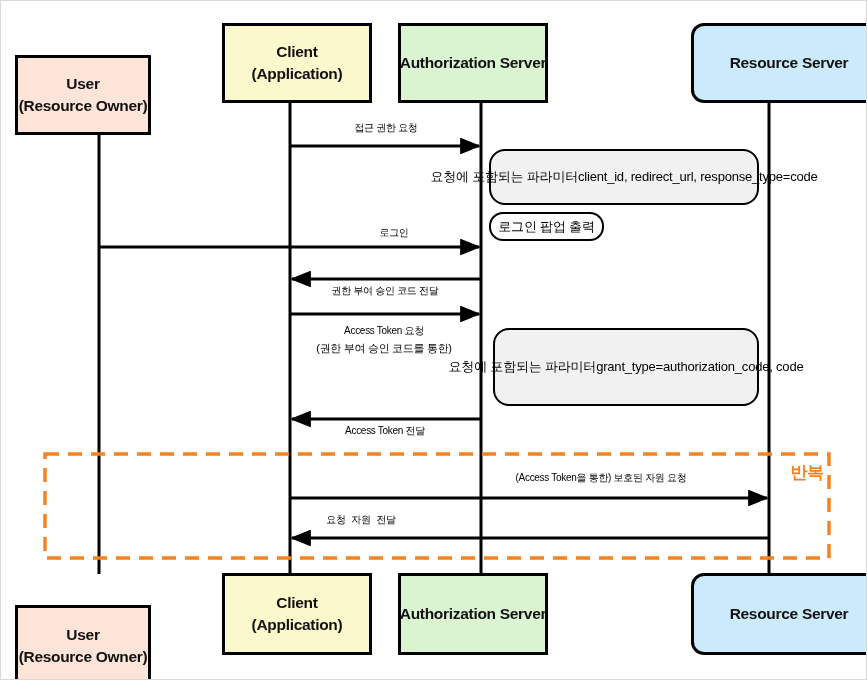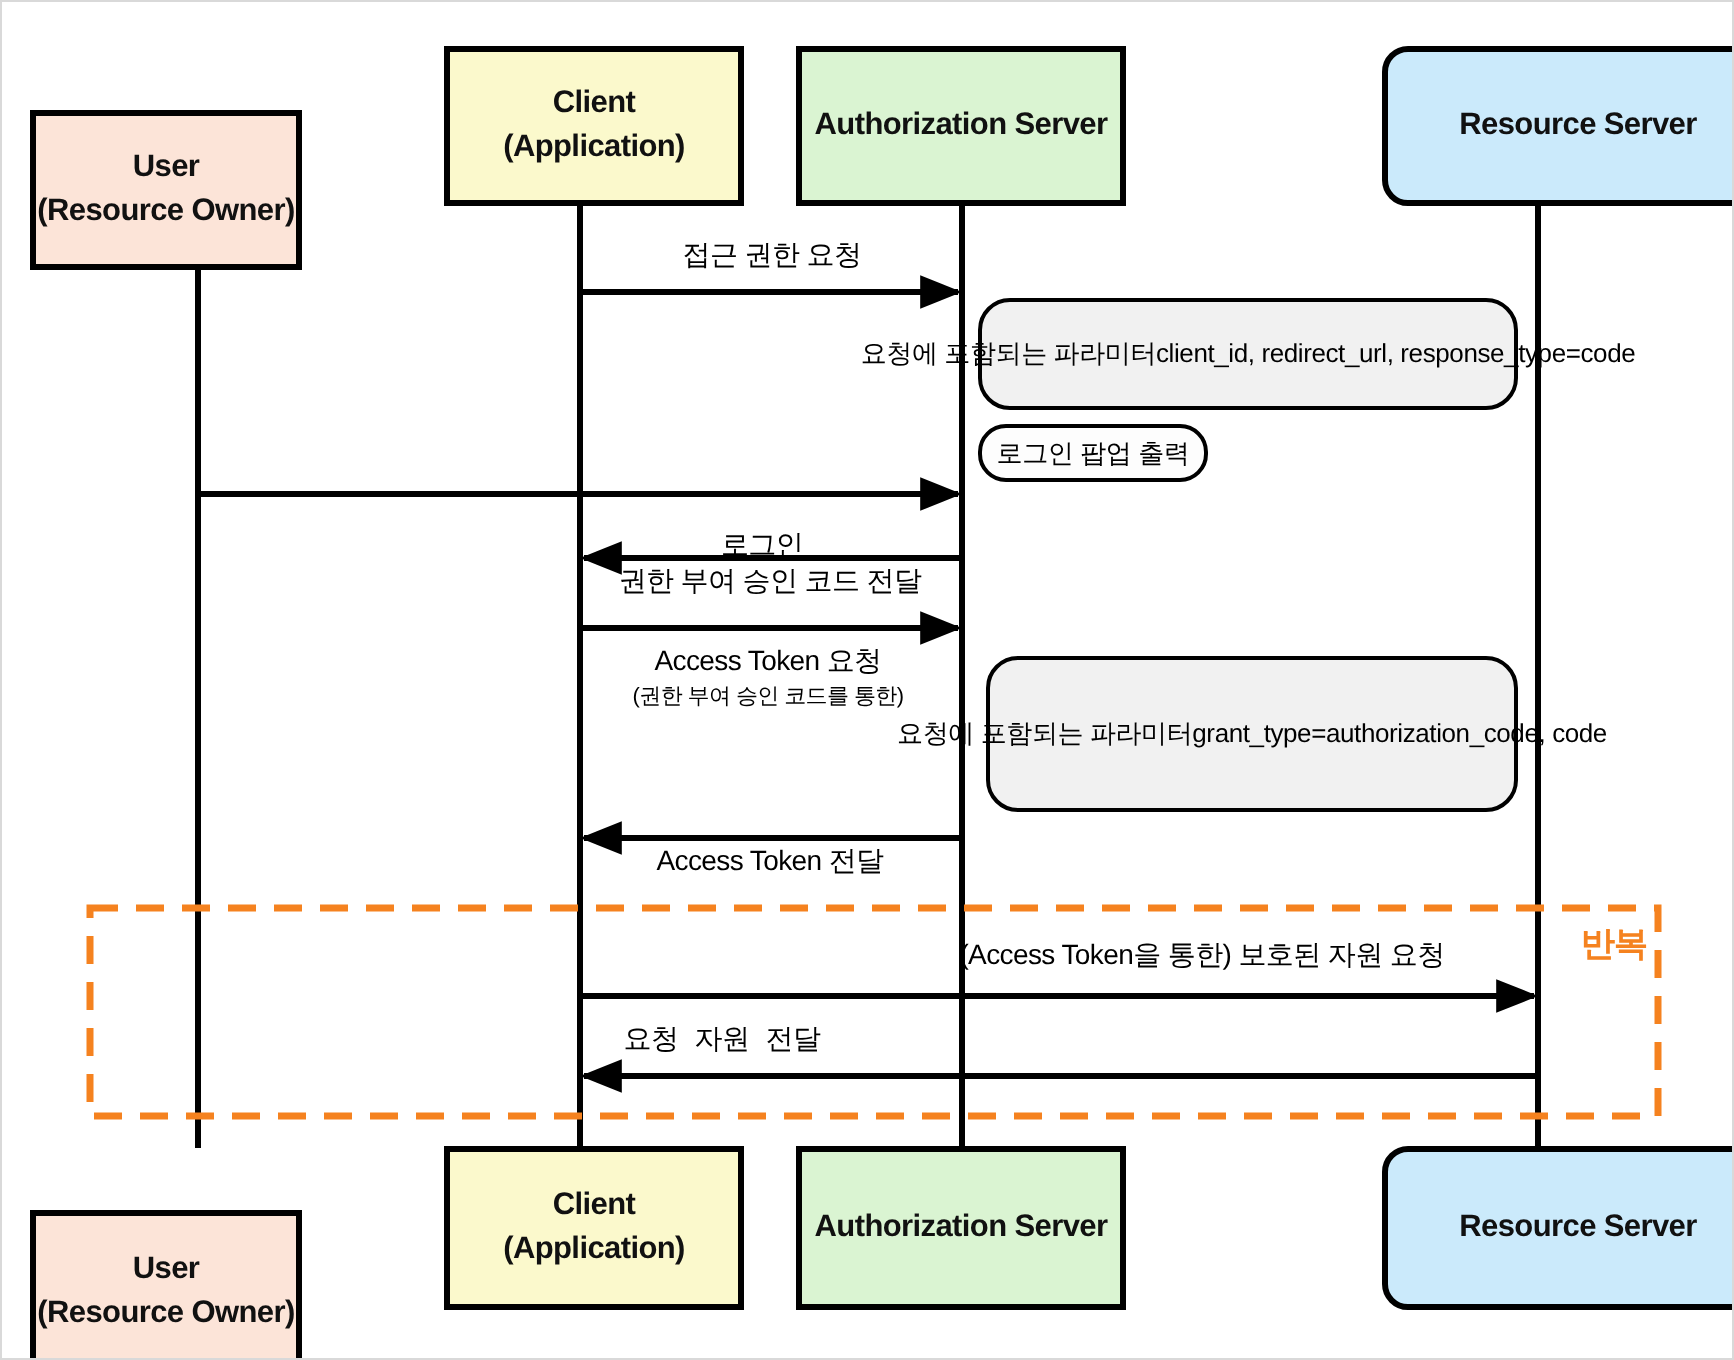--- a/index.html
+++ b/index.html
@@ -28,27 +28,27 @@
     letter-spacing:-0.3px;
     line-height:1.45;
     color:#111;
     z-index:2;
     white-space:nowrap;
   }
   .actor.top { top:22px; }
   .actor.bottom { top:572px; height:82px; }
   .actor.a-user { left:14px; width:136px;margin-top:32px; }
   .actor.a-client { left:221px; width:150px; }
-  .actor.a-auth { left:397px; width:165px; }
+  .actor.a-auth { left:397px; width:150px; }
   .actor.a-resource { left:690px; width:196px;border-radius:13px; }
 
   .msg-label {
     position:absolute;
     transform:translate(-50%,-50%);
-    font-size:14px;
+    font-size:10px;
     letter-spacing:-0.3px;
     color:#000;
     white-space:nowrap;
     z-index:2;
   }
   .msg-sublabel { font-size:11px; }
 
   .note {
     position:absolute;
     border:2.5px solid #000;
@@ -130,21 +130,21 @@
     <span>(Application)</span>
   </div>
   <div class="actor bottom a-auth" style="background-color: rgb(218, 244, 210);">
     <span>Authorization Server</span>
   </div>
   <div class="actor bottom a-resource" style="background-color: rgb(203, 234, 251);">
     <span>Resource Server</span>
   </div>
 
   <div class="msg-label" style="left:385px; top:127px;">접근 권한 요청</div>
-  <div class="msg-label" style="left:380px; top:232px;margin-top:40px;">로그인</div>
+  <div class="msg-label" style="left:393px; top:232px;">로그인</div>
   <div class="msg-label" style="left:384px; top:290px;">권한 부여 승인 코드 전달</div>
   <div class="msg-label" style="left:383px; top:330px;">Access Token 요청</div>
   <div class="msg-label msg-sublabel" style="left:383px; top:347px;">(권한 부여 승인 코드를 통한)</div>
   <div class="msg-label" style="left:384px; top:430px;">Access Token 전달</div>
   <div class="msg-label" style="left:600px; top:477px;">(Access Token을 통한) 보호된 자원 요청</div>
   <div class="msg-label" style="left:360px; top:519px;font-family:Liberation Mono, monospace;">요청 자원 전달</div>
 
   <div class="note note-1" style="background-color: rgb(241, 241, 241);">
     <span>요청에 포함되는 파라미터</span>
     <span>client_id, redirect_url, response_type=code</span>

